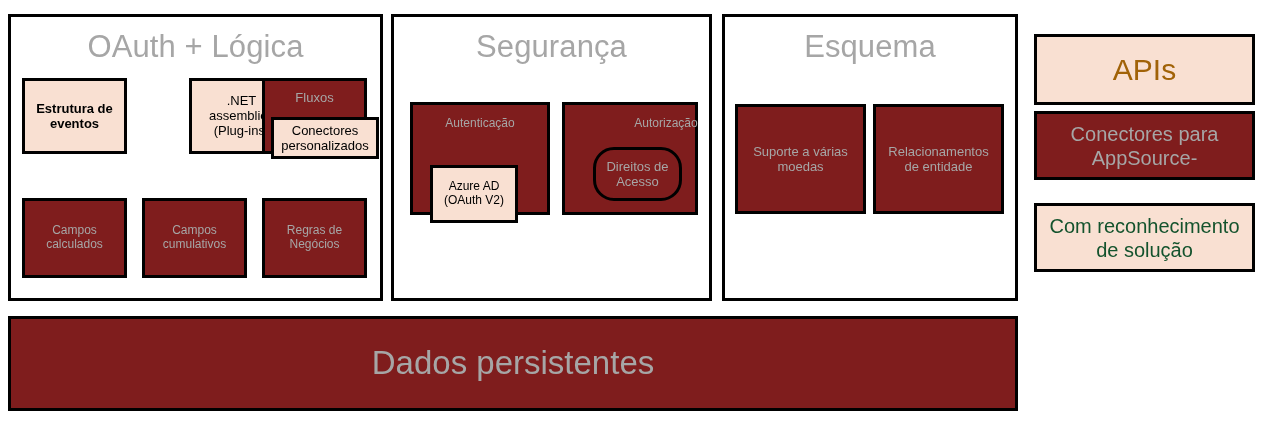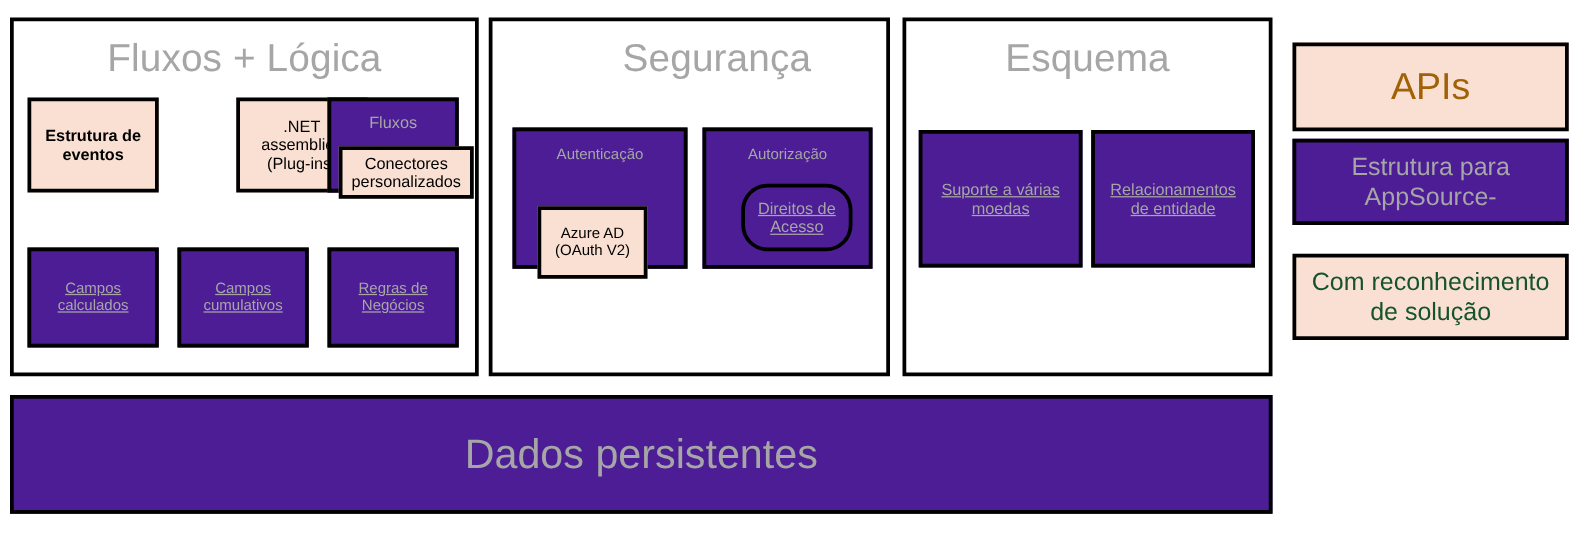--- a/index.html
+++ b/index.html
@@ -21,21 +21,21 @@
     left: 0; top: 0;
     width: 1274px;
     height: 428px;
   }
 
   
   .box {
     position: absolute;
     box-sizing: border-box;
     border: 3px solid #000000;
-    background: #4c1d95;
+    background: #7f1d1d;
   }
   .box.peach { background: #f9e0d2; }
 
   .panel {
     position: absolute;
     box-sizing: border-box;
     border: 3px solid #000000;
     background: #ffffff;
   }
 
@@ -56,21 +56,21 @@
   .cell-label {
     position: absolute;
     left: 0; top: 50%;
     transform: translateY(-50%);
     width: 100%;
     box-sizing: border-box;
     padding: 0 3px;
     text-align: center;
     line-height: 1.16;
   }
-  .cell-label.gray { color: #a6a6a6; text-decoration: underline; }
+  .cell-label.gray { color: #a6a6a6; }
   .cell-label.dark { color: #000000; }
 
   .t-13 { font-size: 13px; }
   .t-14 { font-size: 12px; }
 
   .label-top {
     position: absolute;
     left: 0;
     width: 100%;
     text-align: center;
@@ -115,21 +115,21 @@
   .side-label.gray { color: #a6a6a6; }
   .side-label.dark { color: #14532d; }
 </style>
 </head>
 <body>
 
 <div class="diagram">
 
   <div class="panel" style="left:8px; top:14px; width:375px; height:287px;">
 
-    <div class="panel-title" style="top:14px;">Fluxos + Lógica</div>
+    <div class="panel-title" style="top:14px;">OAuth + Lógica</div>
 
     <div class="box peach" style="left:11px; top:61px; width:105px; height:76px;">
       <div class="cell-label dark t-13" style="white-space:pre-line;font-weight:bold;">Estrutura de
 eventos</div>
     </div>
 
     <div class="box peach" style="left:131px; top:61px; width:105px; height:76px;margin-left:47px;">
       <div class="cell-label dark t-13" style="white-space:pre-line;">.NET
 assemblies
 (Plug-ins)</div>
@@ -155,32 +155,32 @@
     </div>
 
     <div class="box" style="left:251px; top:181px; width:105px; height:80px;">
       <div class="cell-label gray t-14" style="white-space:pre-line;">Regras de
 Negócios</div>
     </div>
   </div>
 
   <div class="panel" style="left:391px; top:14px; width:321px; height:287px;">
 
-    <div class="panel-title" style="top:14px;padding-left:22px;">Segurança</div>
+    <div class="panel-title" style="top:14px;">Segurança</div>
 
     <div class="box" style="left:16px; top:85px; width:140px; height:113px;">
       <div class="label-top t-14" style="top:12px;">Autenticação</div>
       <div class="box peach" style="left:17px; top:40px; width:88px; height:58px;margin-top:20px;">
         <div class="cell-label dark t-14" style="white-space:pre-line;">Azure AD
 (OAuth V2)</div>
       </div>
     </div>
 
     <div class="box" style="left:168px; top:85px; width:136px; height:113px;">
-      <div class="label-top t-14" style="top:12px;">Autorização</div>
+      <div class="label-top t-14" style="top:12px;margin-left:36px;">Autorização</div>
       <div class="box" style="left:28px; top:42px; width:89px; height:54px;border-radius:21px;">
         <div class="cell-label gray t-13" style="white-space:pre-line;">Direitos de
 Acesso</div>
       </div>
     </div>
   </div>
 
   <div class="panel" style="left:722px; top:14px; width:296px; height:287px;">
 
     <div class="panel-title" style="top:14px;">Esquema</div>
@@ -194,21 +194,21 @@
       <div class="cell-label gray t-13" style="white-space:pre-line;">Relacionamentos
 de entidade</div>
     </div>
   </div>
 
   <div class="box peach" style="left:1034px; top:34px; width:221px; height:71px;">
     <div class="api-title">APIs</div>
   </div>
 
   <div class="box" style="left:1034px; top:111px; width:221px; height:69px;">
-    <div class="side-label gray" style="white-space:pre-line;">Estrutura para
+    <div class="side-label gray" style="white-space:pre-line;">Conectores para
 AppSource-</div>
   </div>
 
   <div class="box peach" style="left:1034px; top:203px; width:221px; height:69px;">
     <div class="side-label dark" style="white-space:pre-line;">Com reconhecimento
 de solução</div>
   </div>
 
   <div class="box" style="left:8px; top:316px; width:1010px; height:95px;padding-left:36px;">
     <div class="big-title" style="top:27px;">Dados persistentes</div>

